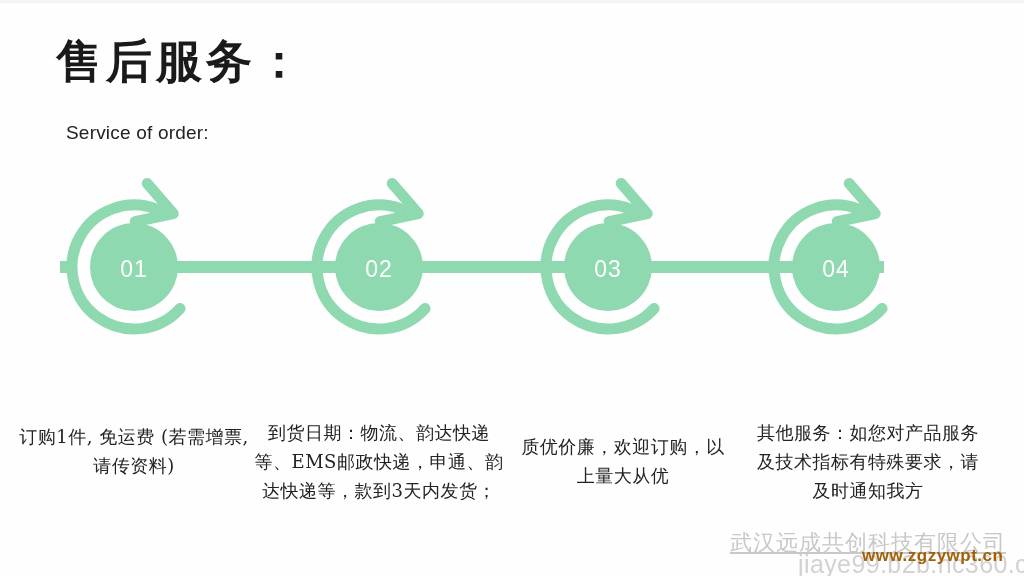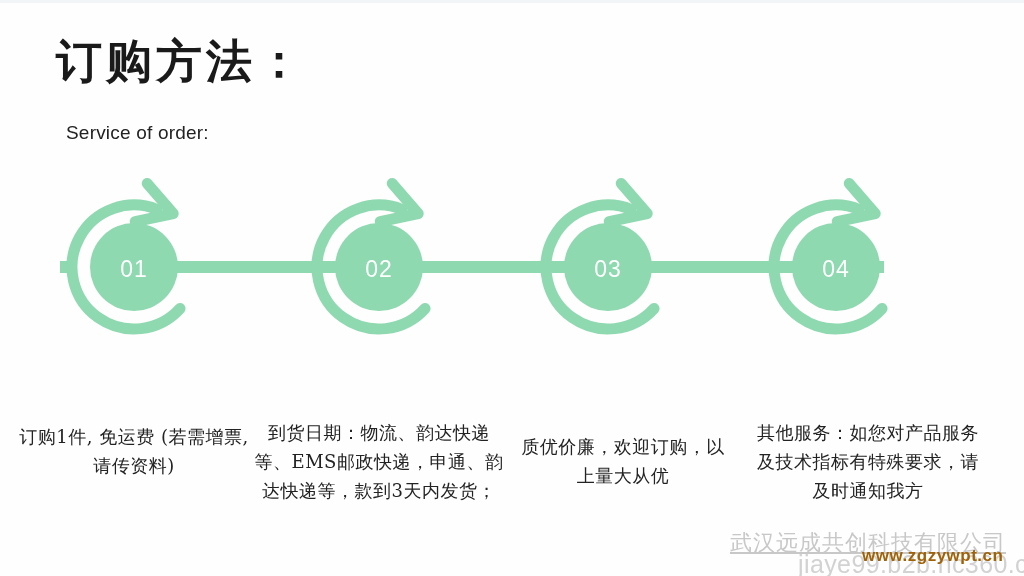--- a/index.html
+++ b/index.html
@@ -156,21 +156,21 @@
     white-space: nowrap;
   }
 </style>
 </head>
 <body>
 
 <div class="slide">
 
   <div class="top-edge"></div>
 
-  <div class="title-cn">订购方法：</div>
+  <div class="title-cn">售后服务：</div>
   <div class="title-en">Service of order:</div>
 
   <div class="diagram">
     <svg width="1024" height="170" viewBox="0 0 1024 170" xmlns="http://www.w3.org/2000/svg">
       <g id="diagram-shapes">
           <rect x="172" y="91" width="169" height="12" fill="#8ed9b0"></rect>
           <rect x="417" y="91" width="153" height="12" fill="#8ed9b0"></rect>
           <rect x="646" y="91" width="152" height="12" fill="#8ed9b0"></rect>
           <rect x="60" y="91" width="14" height="12" fill="#8ed9b0"></rect>
           <path d="M 180.07497917959844 138.4860975942492 A 62 62 0 1 1 157.22560879178656 39.51460101685918" fill="none" stroke="#8ed9b0" stroke-width="11" stroke-linecap="round"></path>

